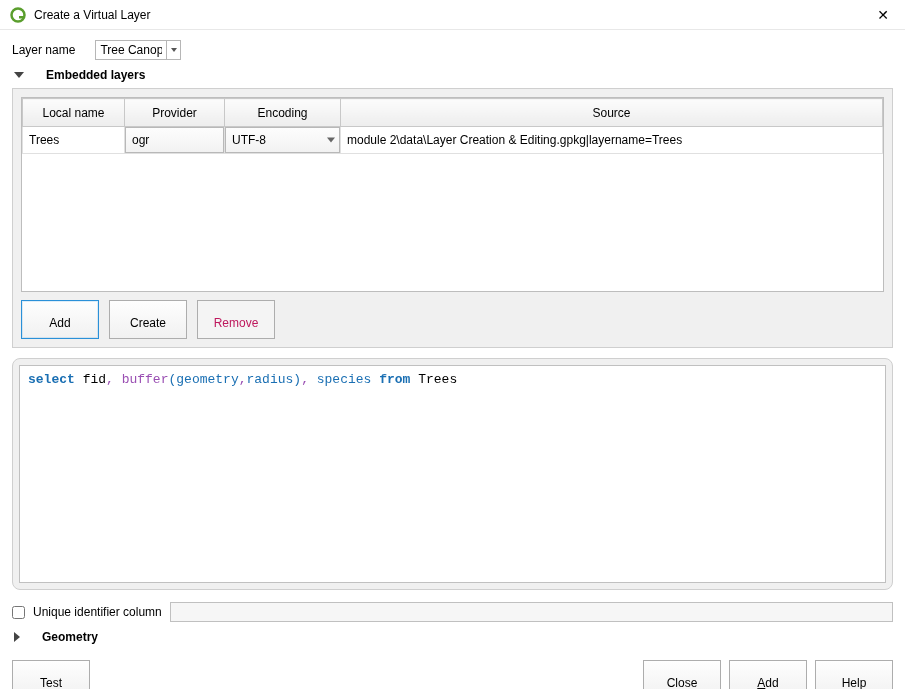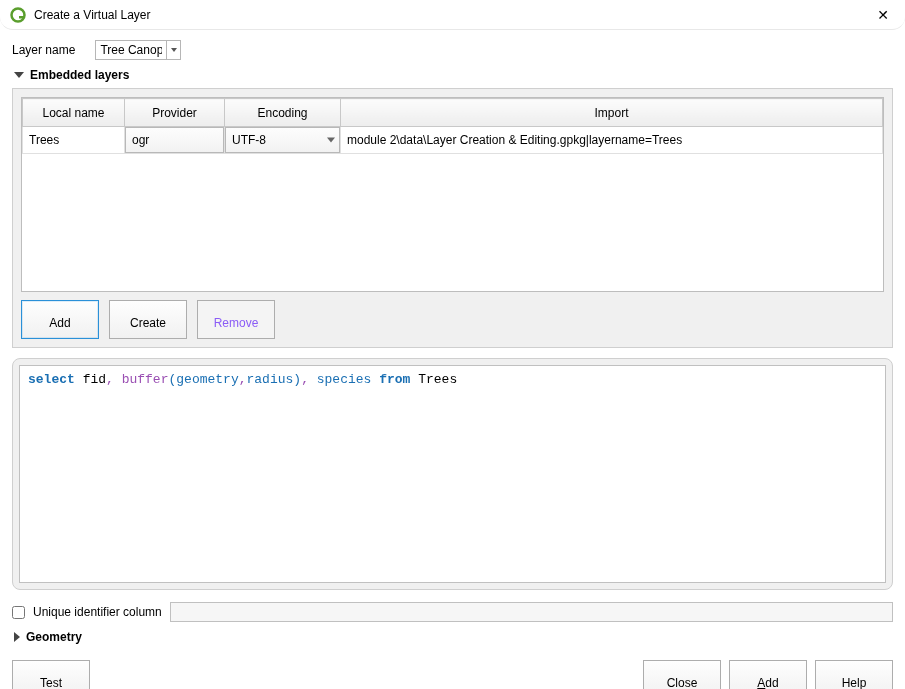--- a/index.html
+++ b/index.html
@@ -11,21 +11,20 @@
   height: 689px;
   overflow: hidden;
   color: #000;
 }
 .titlebar {
   display: flex;
   align-items: center;
   height: 30px;
   padding: 0 10px;
   border-bottom: 1px solid #e8e8e8;
-  border-radius: 13px;
 }
 .titlebar .app-icon {
   width: 16px; height: 16px;
   margin-right: 8px;
   display: flex; align-items: center; justify-content: center;
 }
 .titlebar .app-icon svg { width: 16px; height: 16px; }
 .titlebar .title { flex: 1; font-size: 12px; }
 .titlebar .close { width: 24px; text-align: center; font-size: 14px; cursor: pointer; }
 .content { padding: 10px 12px; }
@@ -50,20 +49,21 @@
   cursor: pointer;
 }
 .layer-name-combo .dd::after {
   content: ""; border-left: 3px solid transparent; border-right: 3px solid transparent; border-top: 4px solid #555;
 }
 .section-header {
   display: flex; align-items: center;
   font-weight: bold; font-size: 12px;
   margin: 1px 0 6px 2px;
   cursor: pointer;
+  gap: 16px;
 }
 .section-header .tri {
   width: 0; height: 0; margin-right: 6px;
 }
 .tri.down { border-left: 5px solid transparent; border-right: 5px solid transparent; border-top: 6px solid #444; }
 .tri.right { border-top: 5px solid transparent; border-bottom: 5px solid transparent; border-left: 6px solid #444; }
 
 .group-box {
   border: 1px solid #cfcfcf;
   background: #f0f0f0;
@@ -118,21 +118,21 @@
 .btn-row { display: flex; gap: 10px; margin-top: 8px; }
 .btn {
   min-width: 78px; height: 39px;
   background: linear-gradient(#fefefe,#f1f1f1);
   border: 1px solid #adadad;
   font-size: 12px; font-family: inherit;
   cursor: pointer;
   padding: 15px 10px;
 }
 .btn.primary { border: 1px solid #2a90d8; box-shadow: 0 0 0 1px rgba(42,144,216,0.15) inset; }
-.btn:disabled, .btn.disabled { color: #8b5cf6; cursor: default; background: #f4f4f4; }
+.btn:disabled, .btn.disabled { color: #be185d; cursor: default; background: #f4f4f4; }
 .label-plain { font-weight: bold; font-size: 12px; margin: 2px 0 4px 2px; display: block; }
 .query-box {
   border: 1px solid #c0c0c0;
   background: #fff;
   height: 218px;
   padding: 6px 8px;
   font-family: Consolas, "Courier New", monospace;
   font-size: 13px;
   white-space: pre;
   overflow: auto;
@@ -197,21 +197,21 @@
             <col class="c1">
             <col class="c2">
             <col class="c3">
             <col class="c4">
           </colgroup>
         <thead>
           <tr>
             <th>Local name</th>
             <th>Provider</th>
             <th>Encoding</th>
-            <th>Import</th>
+            <th>Source</th>
           </tr>
         </thead>
         <tbody>
           <tr>
             <td>
               <input class="cell-input" value="Trees" style="">
             </td>
             <td>
               <div class="cell-provider">
                   <span>ogr</span>

